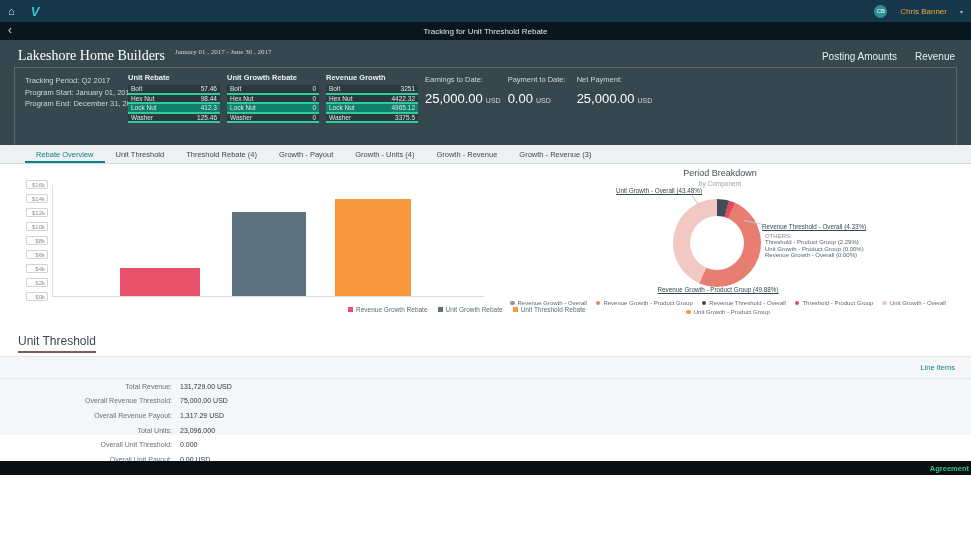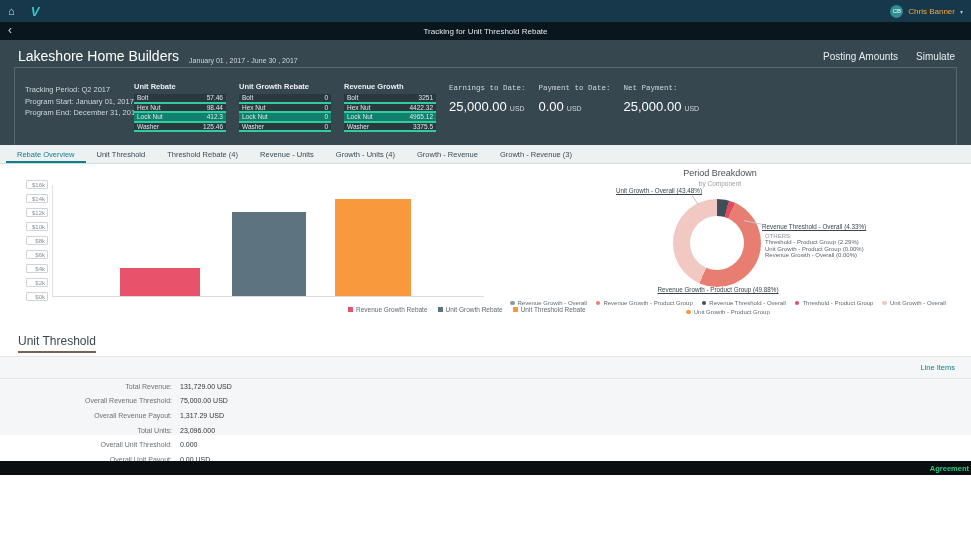--- a/index.html
+++ b/index.html
@@ -3,51 +3,51 @@
 <meta charset="utf-8">
 <style>
   * { margin:0; padding:0; box-sizing:border-box; }
   body { background:#fff; font-family:"Liberation Sans","DejaVu Sans",sans-serif; }
   .app { position:relative; width:971px; height:545px; background:#fff; overflow:hidden; }
 
   
   .top-bar { position:absolute; top:0; left:0; right:0; height:22px; background:#16384a; display:flex; align-items:center; padding:0 8px; }
   .home-ic { font-size:11px; color:#cfd8dc; cursor:pointer; }
   .v-logo { margin-left:16px; font-size:13px; font-weight:bold; font-style:italic; color:#35c4cc; }
-  .user-menu { margin-left:auto; display:flex; align-items:center; gap:5px; cursor:pointer; }
+  .user-menu { margin-left:auto; display:flex; align-items:center; gap:13px; cursor:pointer; }
   .avatar { width:13px; height:13px; border-radius:50%; background:#2d8e96; color:#fff; font-size:6px; display:flex; align-items:center; justify-content:center; }
   .user-name { font-size:8px; color:#f0a63f; }
   .user-caret { font-size:6px; color:#b0bec5; }
 
   
   .title-bar { position:absolute; top:22px; left:0; right:0; height:18px; background:#0a161d; display:flex; align-items:center; justify-content:center; }
   .back-btn { position:absolute; left:8px; top:1px; color:#cfd8dc; font-size:12px; cursor:pointer; }
   .page-title { font-size:8px; color:#e3e7e9; }
 
   
   .header { position:absolute; top:40px; left:0; right:0; height:105px; background:#36474f; }
-  .customer-row { position:absolute; left:18px; top:8px; display:flex; align-items:flex-end; gap:10px; }
+  .customer-row { position:absolute; left:18px; top:8px; display:flex; align-items:flex-start; gap:10px;font-family:Liberation Serif, serif; }
   .customer-name { font-size:14px; color:#fff; }
   .date-range { font-size:7px; color:#cfd8dc; }
   .header-actions { position:absolute; right:16px; top:11px; display:flex; gap:18px; }
   .header-link { font-size:10px; color:#e8edef; cursor:pointer; }
-  .info-panel { position:absolute; left:14px; right:14px; top:27px; height:80px; border:1px solid rgba(255,255,255,.18); display:flex; gap:13px; padding:14px 10px; }
+  .info-panel { position:absolute; left:14px; right:14px; top:27px; height:80px; border:1px solid rgba(255,255,255,.18); display:flex; gap:7px; padding:5px 10px; }
   .program-info { width:96px; margin-top:2px; }
   .program-line { font-size:7.5px; color:#cfd8dc; line-height:11.5px; white-space:nowrap; }
   .mini-table { width:92px; }
   .mini-title { font-size:7.5px; font-weight:bold; color:#eceff1; margin-bottom:3px; }
   .mini-row { display:flex; justify-content:space-between; align-items:center; height:9.5px; background:#2a3940; border-bottom:2px solid #2fcf9b; padding:0 3px; font-size:6.5px; color:#dfe5e8; }
   .mini-row.hl { background:#0f7f6e; }
   .total-block { margin-top:2px; min-width:62px; }
-  .total-label { font-size:7.5px; color:#cfd8dc; margin-bottom:5px;font-family:Liberation Mono, monospace; }
+  .total-label { font-size:7.5px; color:#cfd8dc; margin-bottom:5px; }
   .total-value { font-size:13px; color:#fff; }
   .total-cur { font-size:7px; color:#cfd8dc; margin-left:3px; }
 
   
-  .tab-bar { position:absolute; top:145px; left:0; right:0; height:19px; background:#eef1f2; border-bottom:1px solid #d8dcde; display:flex; padding-left:6px; }
+  .tab-bar { position:absolute; top:145px; left:0; right:0; height:19px; background:#eef1f2; border-bottom:1px solid #d8dcde; display:flex; padding-left:25px; }
   .tab { display:flex; align-items:center; padding:0 11px; font-size:7.5px; color:#3c4b53; cursor:pointer; }
   .tab.active { color:#0d7f8c; box-shadow:inset 0 -2px 0 #0d7f8c; }
 
   
   .chart-section { position:absolute; top:164px; left:0; right:0; height:166px; background:#fff; }
   .bar-chart, .donut-chart { position:absolute; inset:0; }
   .ytick { position:absolute; left:26px; width:22px; height:9px; border:1px solid #d0d4d6; background:#fff; border-radius:1px; font-size:6px; color:#8a9196; display:flex; align-items:center; justify-content:flex-end; padding-right:2px; }
   .y-axis-line { position:absolute; left:52px; top:21px; width:1px; height:111px; background:#e0e3e5; }
   .x-baseline { position:absolute; left:52px; top:132px; width:432px; height:1px; background:#d7dbdd; }
   .bar { position:absolute; bottom:34px; cursor:pointer; }
@@ -111,21 +111,21 @@
     <span class="page-title">Tracking for Unit Threshold Rebate</span>
   </div>
 
   <div class="header">
     <div class="customer-row">
       <span class="customer-name">Lakeshore Home Builders</span>
       <span class="date-range">January 01 , 2017 - June 30 , 2017</span>
     </div>
     <div class="header-actions">
       <span class="header-link">Posting Amounts</span>
-      <span class="header-link">Simulate</span>
+      <span class="header-link">Revenue</span>
     </div>
     <div class="info-panel">
       <div class="program-info">
         <div class="program-line"><span>Tracking Period:</span> <span>Q2 2017</span></div>
         <div class="program-line"><span>Program Start:</span> <span>January 01, 2017</span></div>
         <div class="program-line"><span>Program End:</span> <span>December 31, 2017</span></div>
       </div>
 
       <div class="mini-table">
         <div class="mini-title">Unit Rebate</div>
@@ -199,21 +199,21 @@
         <div class="total-label">Net Payment:</div>
         <div><span class="total-value">25,000.00</span><span class="total-cur">USD</span></div>
       </div>
     </div>
   </div>
 
   <div class="tab-bar">
     <div class="tab active">Rebate Overview</div>
     <div class="tab">Unit Threshold</div>
     <div class="tab">Threshold Rebate (4)</div>
-    <div class="tab">Revenue - Units</div>
+    <div class="tab">Growth - Payout</div>
     <div class="tab">Growth - Units (4)</div>
     <div class="tab">Growth - Revenue</div>
     <div class="tab">Growth - Revenue (3)</div>
   </div>
 
   <div class="chart-section">
     <div class="bar-chart">
       <div class="ytick" style="top:16px">$16k</div>
       <div class="ytick" style="top:30px">$14k</div>
       <div class="ytick" style="top:44px">$12k</div>

